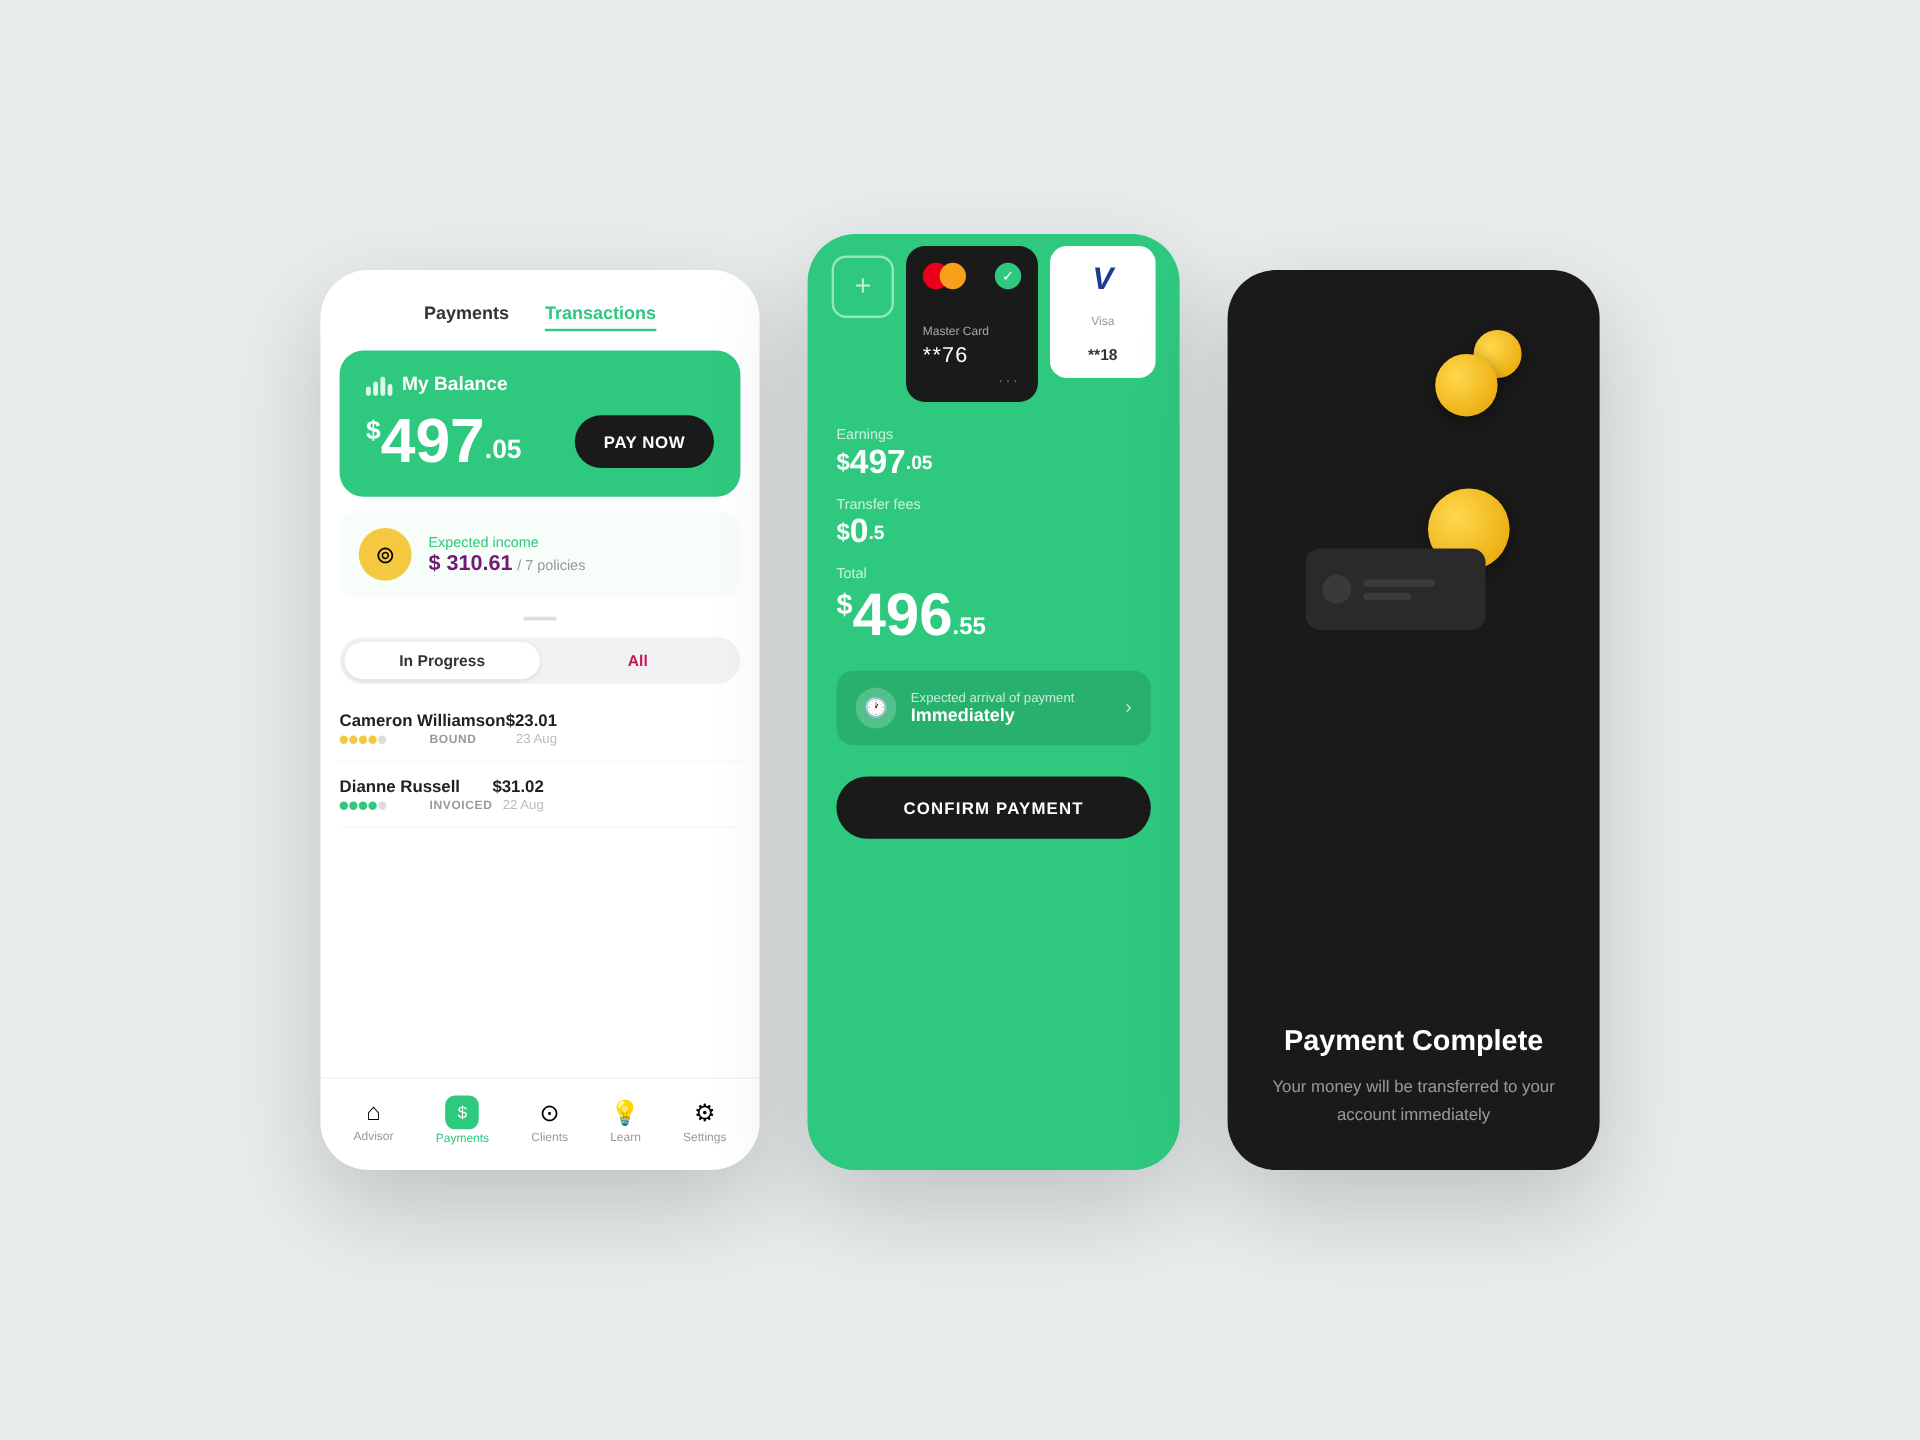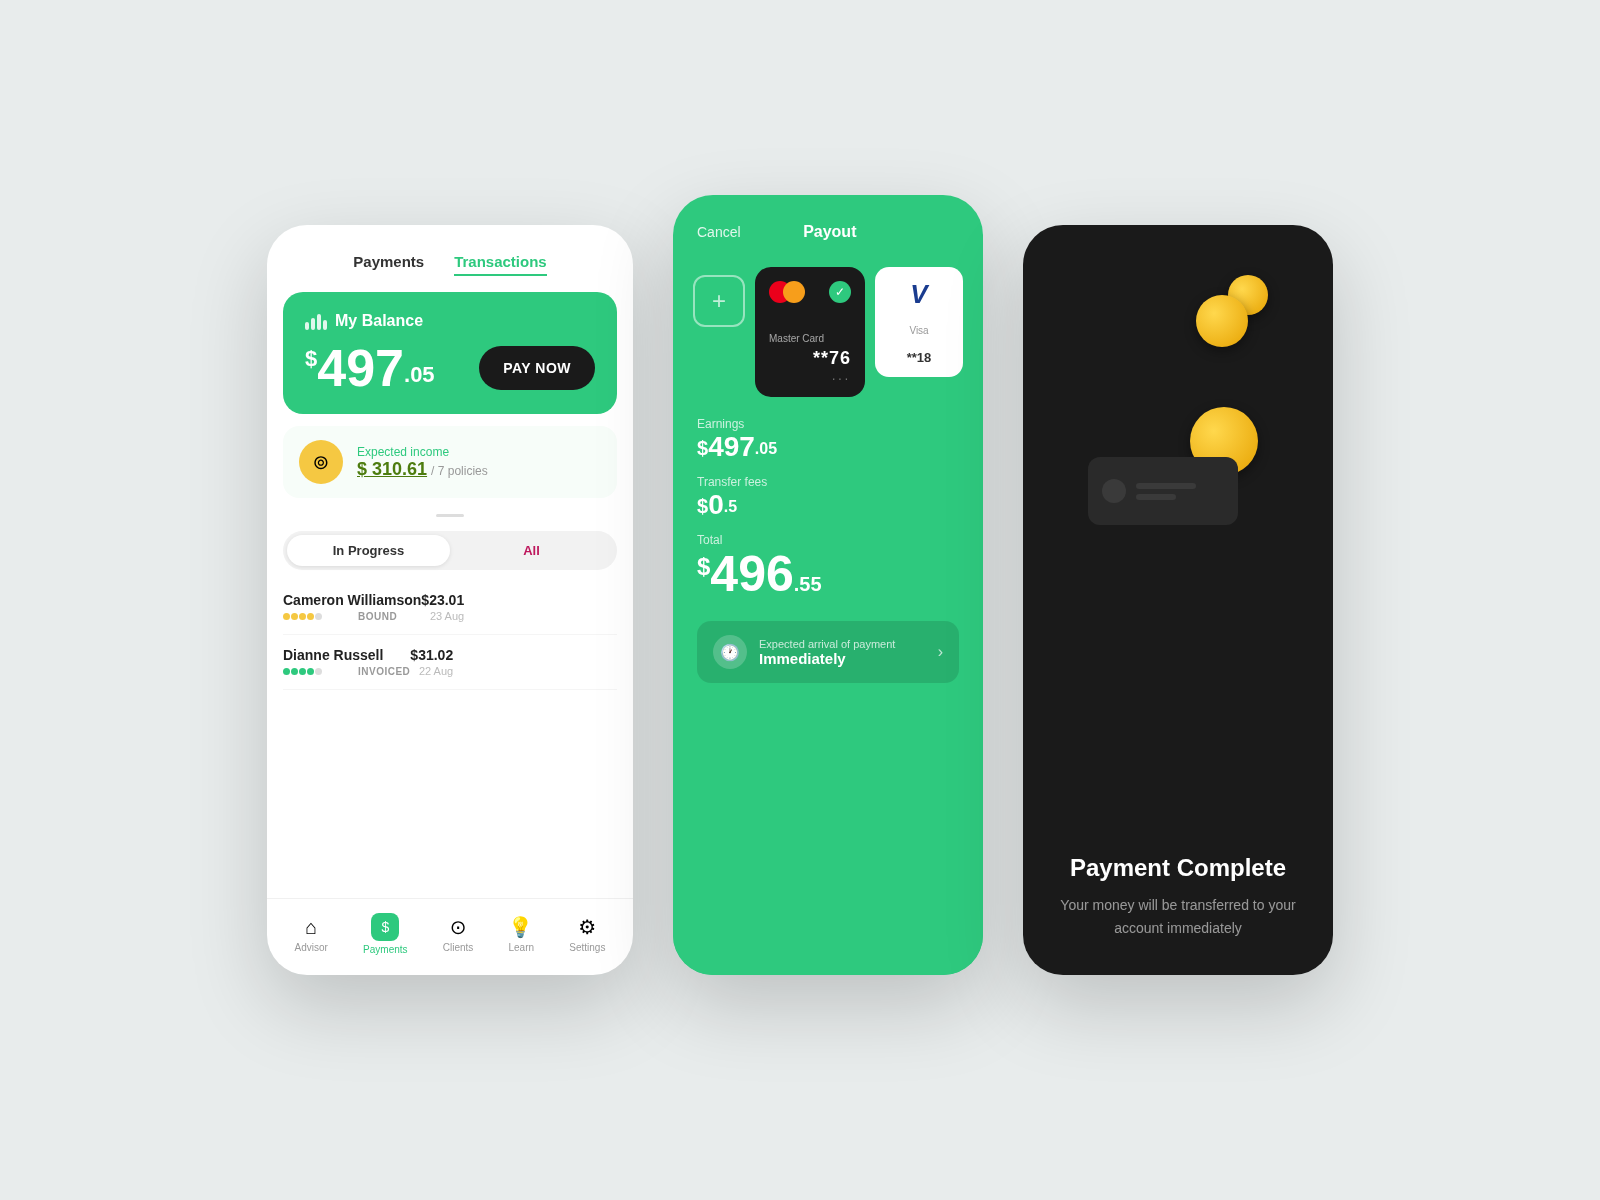--- a/index.html
+++ b/index.html
@@ -131,22 +131,21 @@
       flex-shrink: 0;
     }
     .income-label {
       font-size: 12px;
       color: #2ec97e;
       font-weight: 500;
     }
     .income-amount {
       font-size: 18px;
       font-weight: 700;
-      color: #4d7c0f;
-      text-decoration: underline;
+      color: #701a75;
     }
     .income-policies {
       font-size: 12px;
       color: #999;
     }
     .p1-toggle {
       display: flex;
       margin: 10px 16px;
       background: #f2f2f2;
       border-radius: 30px;
@@ -345,24 +344,23 @@
       font-size: 12px;
       color: #fff;
     }
     .card-mc-name {
       font-size: 10px;
       color: rgba(255,255,255,0.6);
       margin-bottom: 4px;
     }
     .card-mc-number {
       font-size: 18px;
-      font-weight: 700;
+      font-weight: 400;
       color: #fff;
       letter-spacing: 1px;
-      margin-left: 44px;
     }
     .card-mc-dots {
       font-size: 12px;
       color: rgba(255,255,255,0.4);
       position: absolute;
       bottom: 14px;
       right: 14px;
       letter-spacing: 3px;
     }
     .card-visa {
@@ -677,25 +675,20 @@
       <span class="nav-label">Learn</span>
     </div>
     <div class="nav-item">
       <span class="nav-icon">⚙</span>
       <span class="nav-label">Settings</span>
     </div>
   </div>
 </div>
 
 <div class="phone phone2">
-  <div class="p2-header">
-    <span class="p2-cancel">Cancel</span>
-    <span class="p2-title">Payout</span>
-    <span style="width:40px"></span>
-  </div>
 
   <div class="p2-cards-row">
     <div class="p2-add-btn">+</div>
     <div class="card-mc">
       <div class="card-mc-header">
         <div class="mc-circles">
           <div class="mc-circle mc-red"></div>
           <div class="mc-circle mc-orange"></div>
         </div>
         <div class="check-badge">✓</div>
@@ -741,20 +734,21 @@
       <div class="p2-arrival-left">
         <div class="clock-icon">🕐</div>
         <div>
           <div class="arrival-sublabel">Expected arrival of payment</div>
           <div class="arrival-value">Immediately</div>
         </div>
       </div>
       <span class="p2-chevron">›</span>
     </div>
 
+    <button class="p2-confirm-btn">CONFIRM PAYMENT</button>
   </div>
 </div>
 
 <div class="phone phone3">
   <div class="coins-area">
     <div class="coin coin-tr"></div>
     <div class="coin coin-tl"></div>
     <div class="coin coin-main"></div>
     <div class="card-slot">
       <div class="card-slot-circle"></div>

